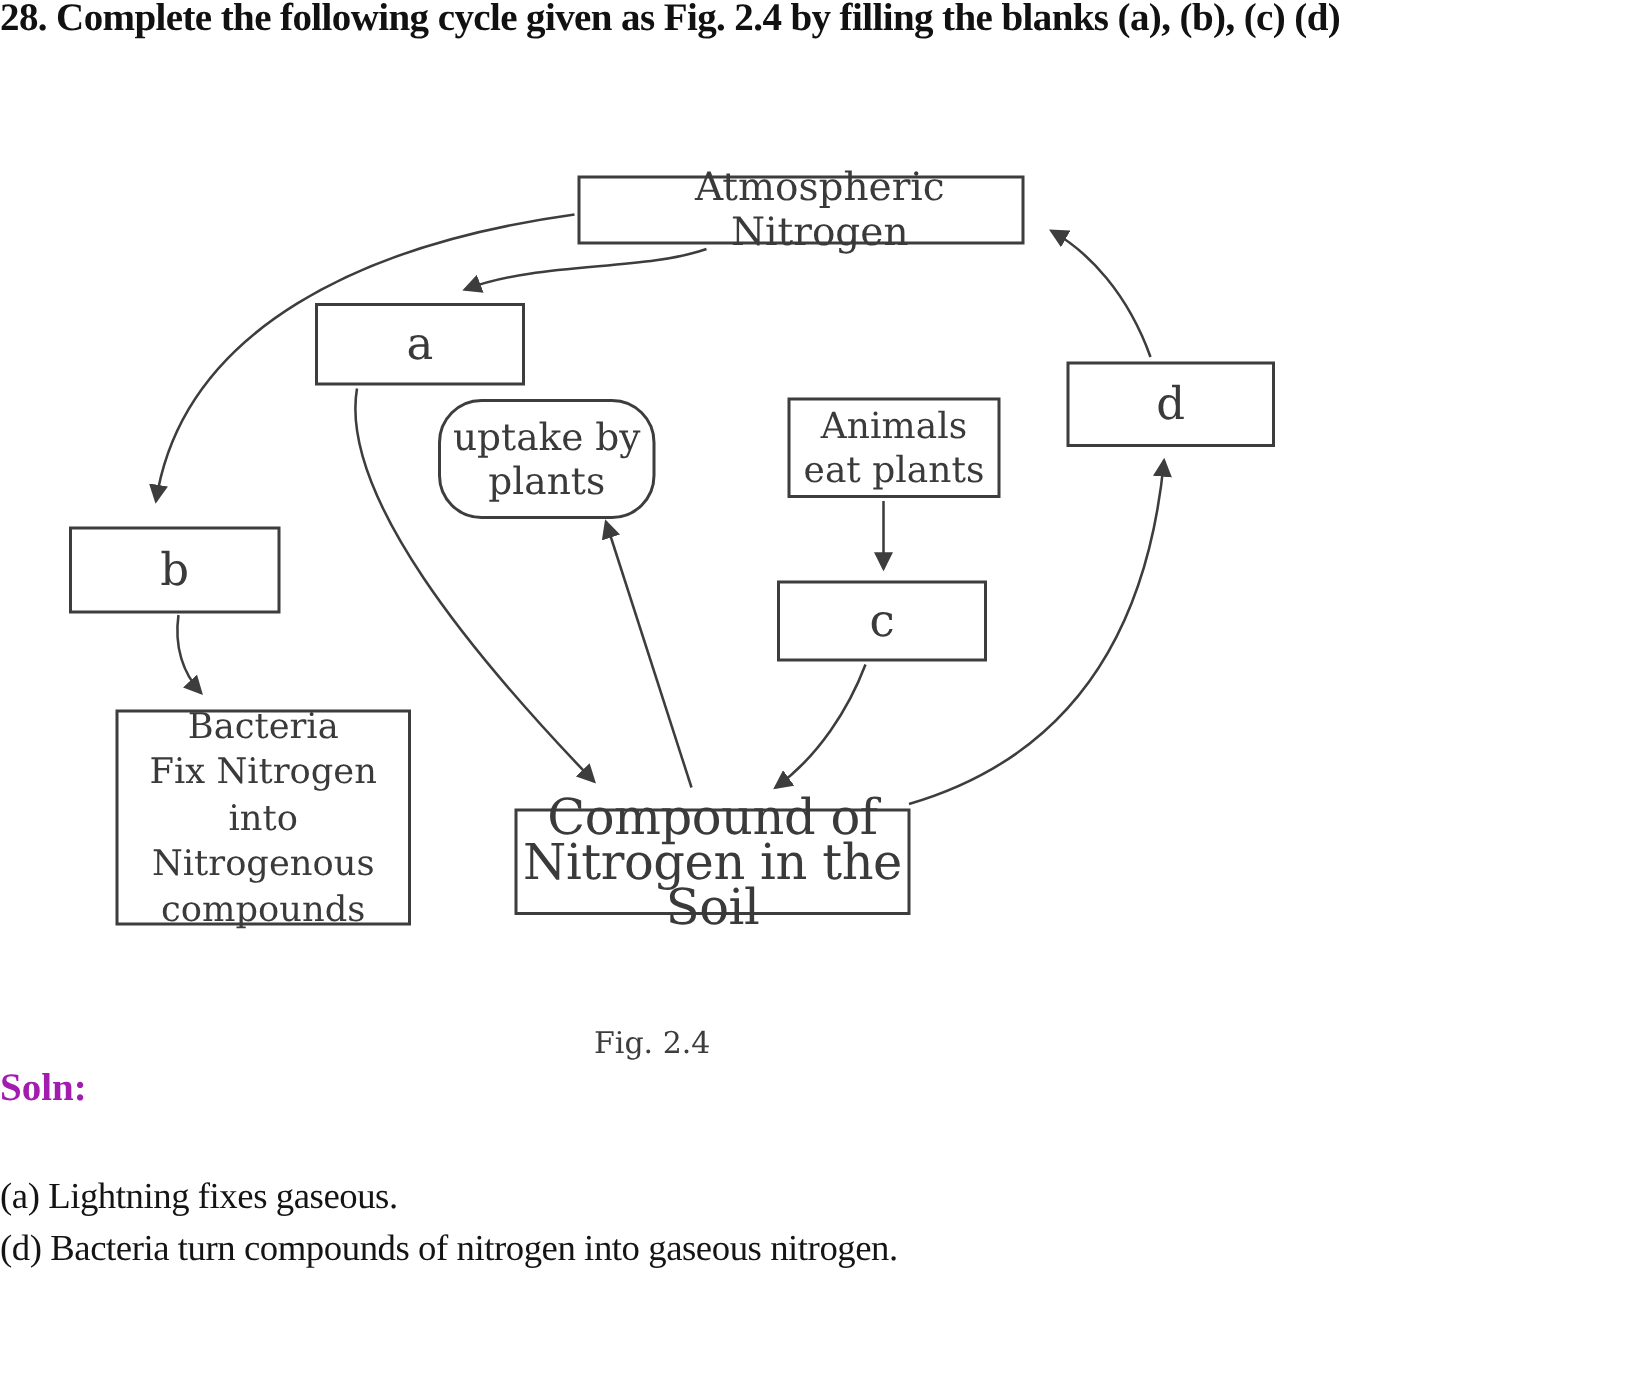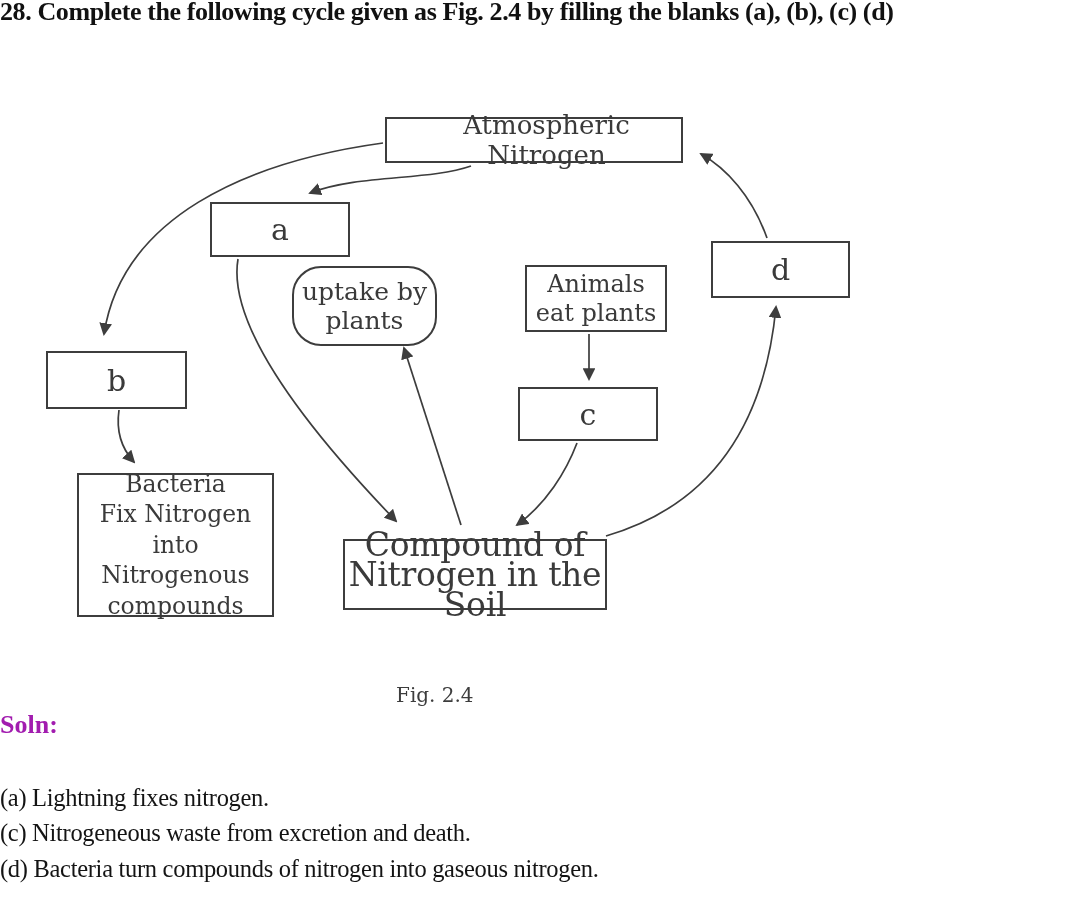--- a/index.html
+++ b/index.html
@@ -132,18 +132,17 @@
       <span>Compound of
 Nitrogen in the Soil</span>
     </div>
 
     <div class="caption">Fig. 2.4</div>
   </div>
 
   <div class="soln-heading">Soln:</div>
 
   <div class="answers">
-    <div class="ans">(a) Lightning fixes nitrogen.</div>
-    <div class="ans">(c) Nitrogeneous waste from excretion and death.</div>
+    <div class="ans">(a) Lightning fixes gaseous.</div>
     <div class="ans">(d) Bacteria turn compounds of nitrogen into gaseous nitrogen.</div>
   </div>
 
 </div>
 
 </body></html>

